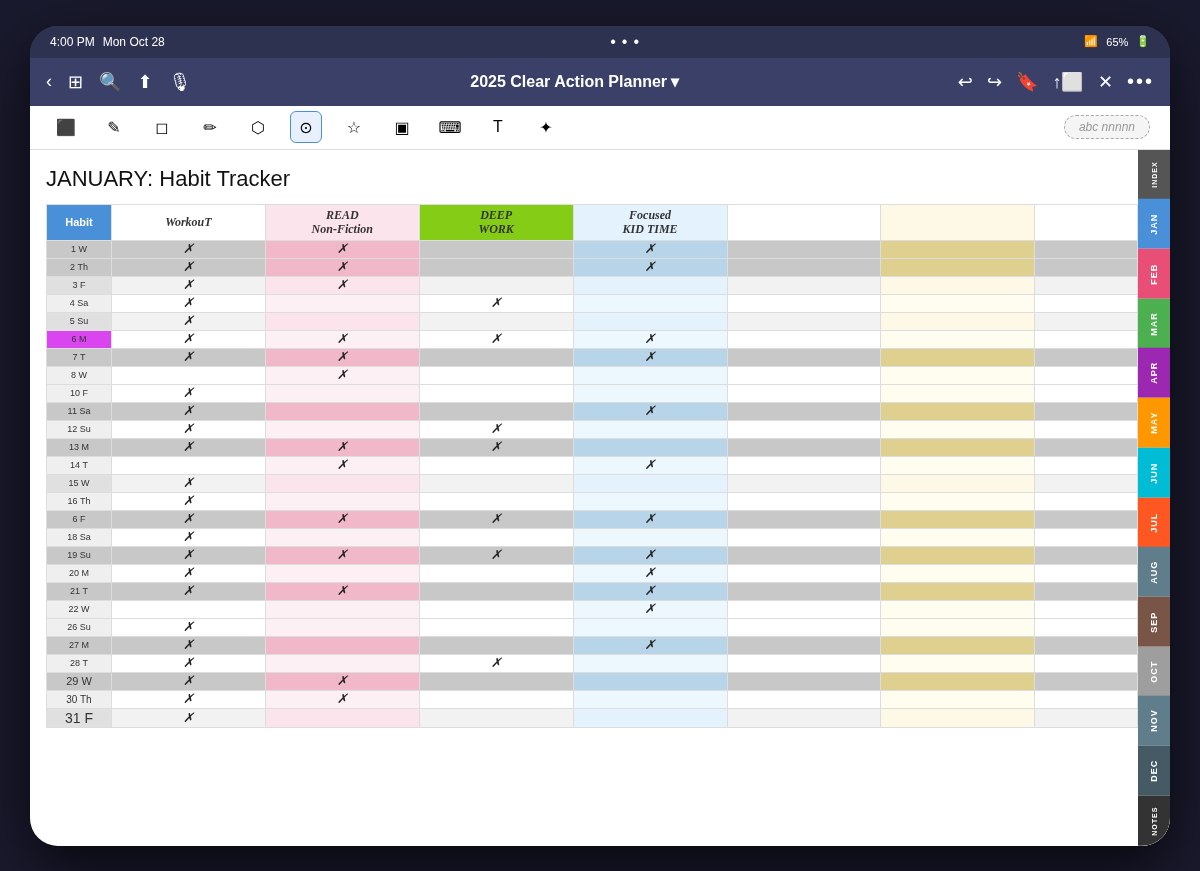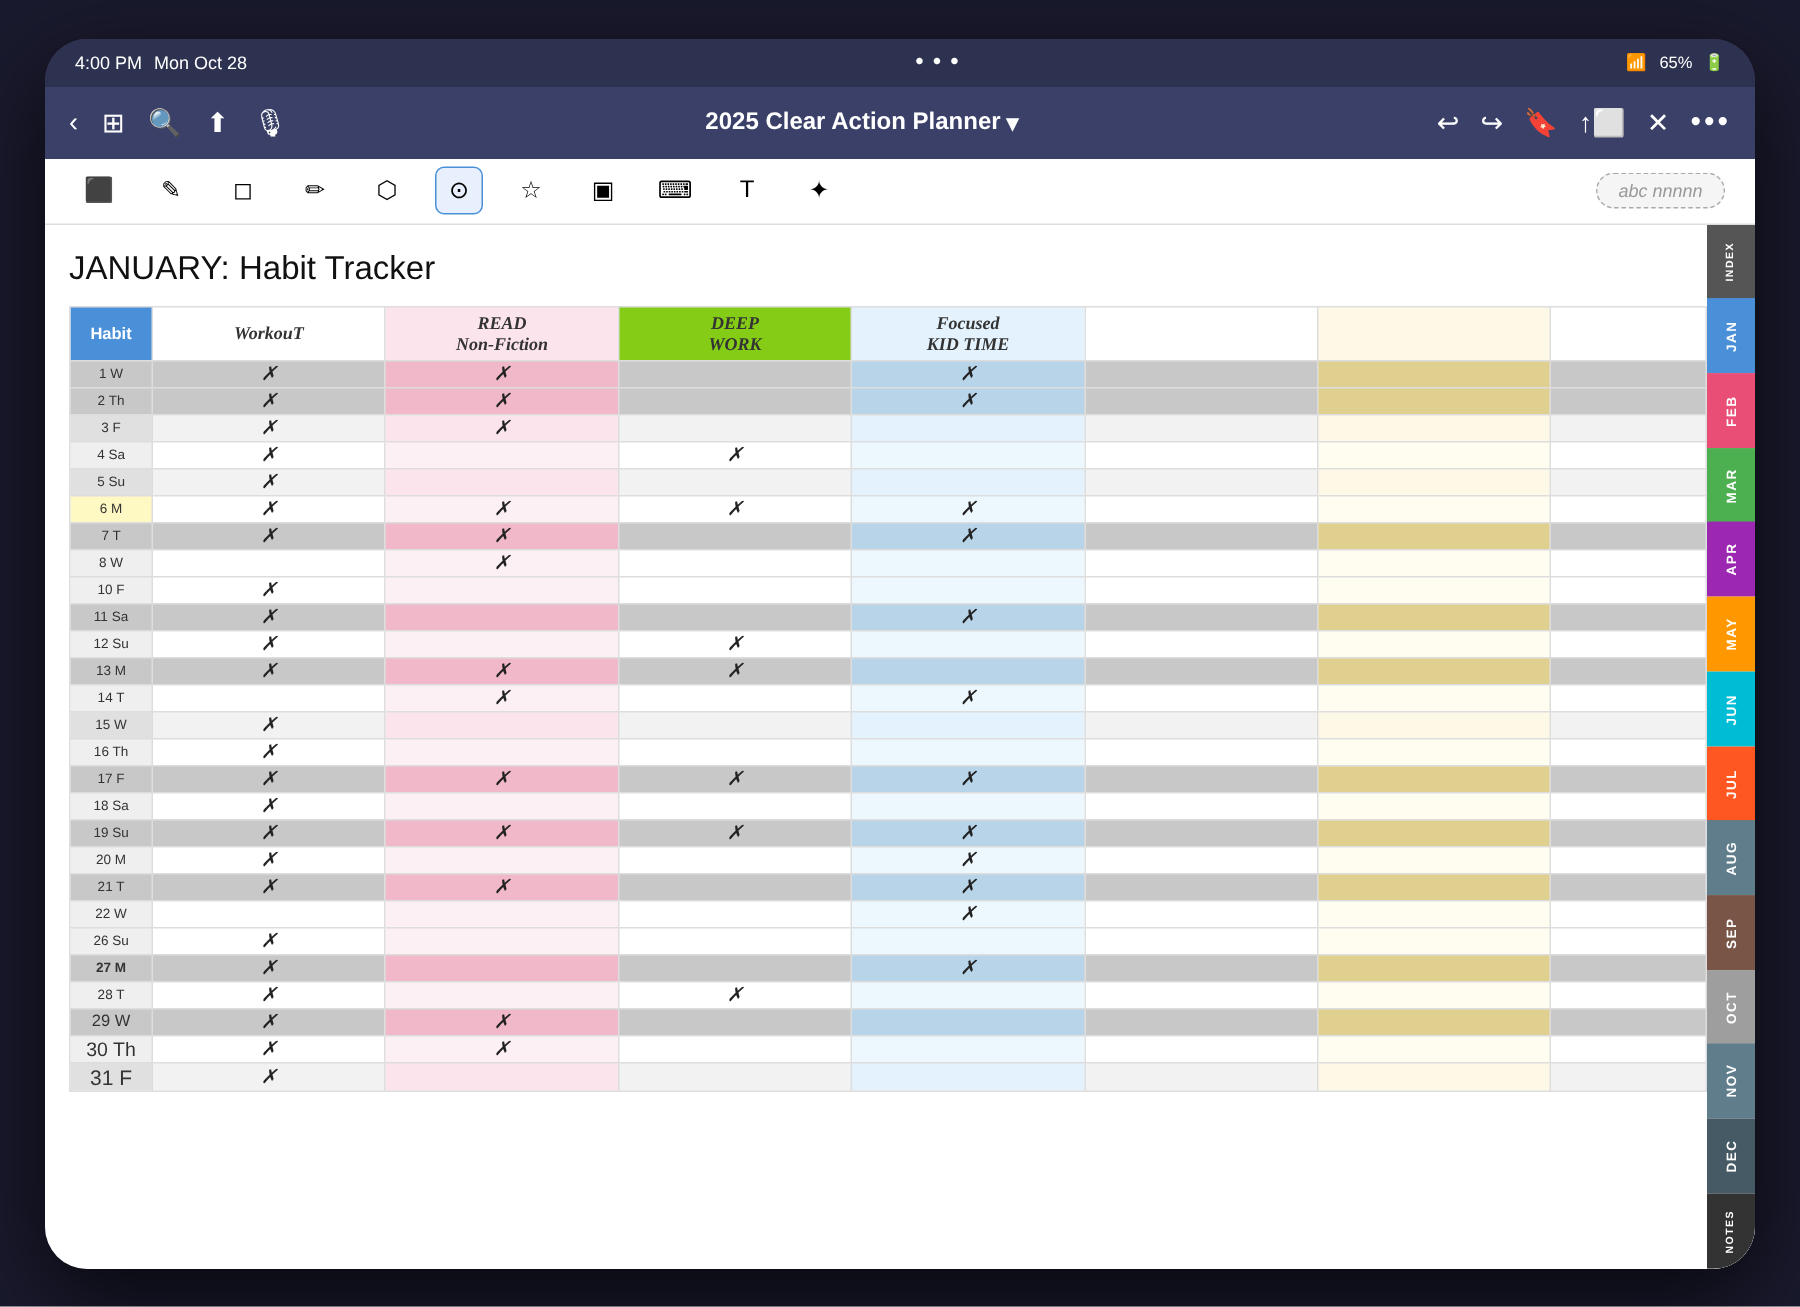--- a/index.html
+++ b/index.html
@@ -323,21 +323,21 @@
       <td style="background:#e0e0e0;font-size:9px;color:#333;padding:1px 3px;width:40px;">5 Su</td>
       <td style="background:#f2f2f2;width:120px;"><span class="check-mark">✗</span></td>
       <td style="background:#fce4ec;width:120px;"><span class="check-mark"></span></td>
       <td style="background:#f2f2f2;width:120px;"><span class="check-mark"></span></td>
       <td style="background:#e3f2fd;width:120px;"><span class="check-mark"></span></td>
       <td style="background:#f2f2f2;width:120px;"></td>
       <td style="background:#fef9e7;width:120px;"></td>
       <td style="background:#f2f2f2;width:80px;"></td>
     </tr>
             <tr class="row-odd">
-      <td style="background:#fef9c3;font-size:9px;color:#333;padding:1px 17px;width:40px;">6 M</td>
+      <td style="background:#d946ef;font-size:9px;color:#333;padding:1px 17px;width:40px;">6 M</td>
       <td style="background:white;width:120px;"><span class="check-mark">✗</span></td>
       <td style="background:#fdf0f5;width:120px;"><span class="check-mark">✗</span></td>
       <td style="background:white;width:120px;"><span class="check-mark">✗</span></td>
       <td style="background:#edf7fe;width:120px;"><span class="check-mark">✗</span></td>
       <td style="background:white;width:120px;"></td>
       <td style="background:#fffdf0;width:120px;"></td>
       <td style="background:white;width:80px;"></td>
     </tr>
             <tr class="row-highlighted">
       <td style="background:#c8c8c8;font-size:9px;color:#333;padding:1px 3px;width:40px;">7 T</td>
@@ -423,21 +423,21 @@
       <td style="background:#efefef;font-size:9px;color:#333;padding:1px 3px;width:40px;">16 Th</td>
       <td style="background:white;width:120px;"><span class="check-mark">✗</span></td>
       <td style="background:#fdf0f5;width:120px;"><span class="check-mark"></span></td>
       <td style="background:white;width:120px;"><span class="check-mark"></span></td>
       <td style="background:#edf7fe;width:120px;"><span class="check-mark"></span></td>
       <td style="background:white;width:120px;"></td>
       <td style="background:#fffdf0;width:120px;"></td>
       <td style="background:white;width:80px;"></td>
     </tr>
             <tr class="row-highlighted">
-      <td style="background:#c8c8c8;font-size:9px;color:#333;padding:1px 3px;width:40px;">17 F</td>
+      <td style="background:#c8c8c8;font-size:9px;color:#333;padding:1px 3px;width:40px;">6 F</td>
       <td style="background:#c8c8c8;width:120px;"><span class="check-mark">✗</span></td>
       <td style="background:#f0b8c8;width:120px;"><span class="check-mark">✗</span></td>
       <td style="background:#c8c8c8;width:120px;"><span class="check-mark">✗</span></td>
       <td style="background:#b8d4e8;width:120px;"><span class="check-mark">✗</span></td>
       <td style="background:#c8c8c8;width:120px;"></td>
       <td style="background:#e0d090;width:120px;"></td>
       <td style="background:#c8c8c8;width:80px;"></td>
     </tr>
             <tr class="row-odd">
       <td style="background:#efefef;font-size:9px;color:#333;padding:1px 3px;width:40px;">18 Sa</td>
@@ -493,21 +493,21 @@
       <td style="background:#efefef;font-size:9px;color:#333;padding:1px 3px;width:40px;">26 Su</td>
       <td style="background:white;width:120px;"><span class="check-mark">✗</span></td>
       <td style="background:#fdf0f5;width:120px;"><span class="check-mark"></span></td>
       <td style="background:white;width:120px;"><span class="check-mark"></span></td>
       <td style="background:#edf7fe;width:120px;"><span class="check-mark"></span></td>
       <td style="background:white;width:120px;"></td>
       <td style="background:#fffdf0;width:120px;"></td>
       <td style="background:white;width:80px;"></td>
     </tr>
             <tr class="row-highlighted">
-      <td style="background:#c8c8c8;font-size:9px;color:#333;padding:1px 3px;width:40px;font-weight:bold;">27 M</td>
+      <td style="background:#c8c8c8;font-size:9px;color:#333;padding:1px 3px;width:40px;">27 M</td>
       <td style="background:#c8c8c8;width:120px;"><span class="check-mark">✗</span></td>
       <td style="background:#f0b8c8;width:120px;"><span class="check-mark"></span></td>
       <td style="background:#c8c8c8;width:120px;"><span class="check-mark"></span></td>
       <td style="background:#b8d4e8;width:120px;"><span class="check-mark">✗</span></td>
       <td style="background:#c8c8c8;width:120px;"></td>
       <td style="background:#e0d090;width:120px;"></td>
       <td style="background:#c8c8c8;width:80px;"></td>
     </tr>
             <tr class="row-odd">
       <td style="background:#efefef;font-size:9px;color:#333;padding:1px 3px;width:40px;">28 T</td>
@@ -523,21 +523,21 @@
       <td style="background:#c8c8c8;font-size:11px;color:#333;padding:1px 3px;width:40px;">29 W</td>
       <td style="background:#c8c8c8;width:120px;"><span class="check-mark">✗</span></td>
       <td style="background:#f0b8c8;width:120px;"><span class="check-mark">✗</span></td>
       <td style="background:#c8c8c8;width:120px;"><span class="check-mark"></span></td>
       <td style="background:#b8d4e8;width:120px;"><span class="check-mark"></span></td>
       <td style="background:#c8c8c8;width:120px;"></td>
       <td style="background:#e0d090;width:120px;"></td>
       <td style="background:#c8c8c8;width:80px;"></td>
     </tr>
             <tr class="row-odd">
-      <td style="background:#efefef;font-size:13px;color:#333;padding:1px 4px;width:40px;">30 Th</td>
+      <td style="background:#efefef;font-size:10px;color:#333;padding:1px 19px;width:40px;">30 Th</td>
       <td style="background:white;width:120px;"><span class="check-mark">✗</span></td>
       <td style="background:#fdf0f5;width:120px;"><span class="check-mark">✗</span></td>
       <td style="background:white;width:120px;"><span class="check-mark"></span></td>
       <td style="background:#edf7fe;width:120px;"><span class="check-mark"></span></td>
       <td style="background:white;width:120px;"></td>
       <td style="background:#fffdf0;width:120px;"></td>
       <td style="background:white;width:80px;"></td>
     </tr>
             <tr class="row-even">
       <td style="background:#e0e0e0;font-size:14px;color:#333;padding:1px 3px;width:40px;">31 F</td>

